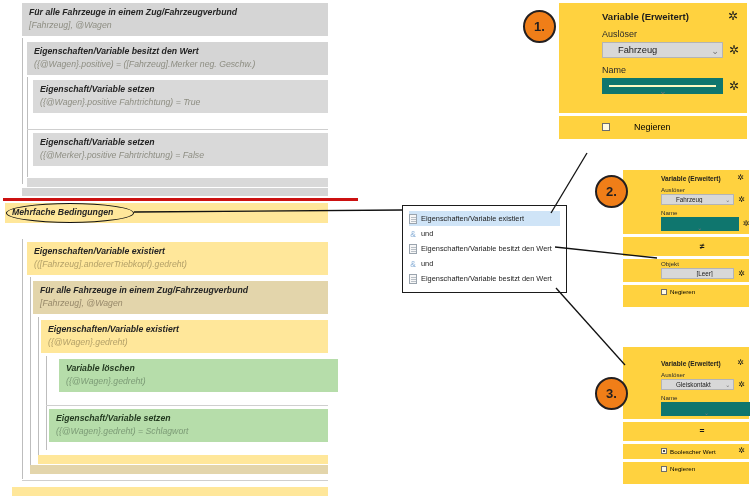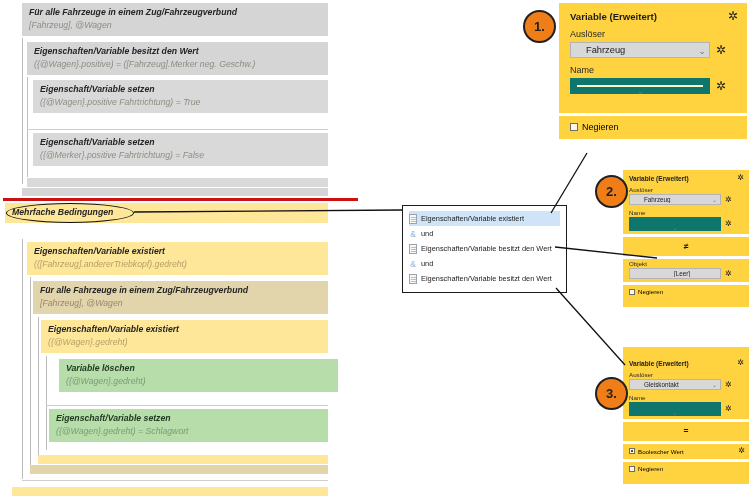--- a/index.html
+++ b/index.html
@@ -107,21 +107,21 @@
   .amp {
     width: 8px; margin-right: 4px;
     color: #8fb3d9;
     font-size: 8.5px;
     text-align: center;
     flex: none;
   }
 
   
   .panel { position: absolute; background: #ffd23f; }
-  .panel .sec { background: #ffd23f; }
+  .panel .sec { background: #ffd23f; margin-left: 32px; }
   .panel .gap { height: 3px; background: #ffffff; }
 
   .p-head {
     display: flex; align-items: center;
     justify-content: space-between;
   }
   .p-title { font-weight: bold; color: #1d1d1d; white-space: nowrap; }
   .p-label { color: #2a2a2a; white-space: nowrap; }
 
   .combo {
@@ -144,21 +144,21 @@
     padding: 0 1px;
     white-space: nowrap;
     overflow: hidden;
   }
   .combo.centered .txt { text-align: center; }
 
   .gear { flex: none; color: #1b1b1b; line-height: 1; }
 
   .op { text-align: center; font-weight: bold; color: #161616; }
 
-  .cb-row { display: flex; align-items: center; }
+  .cb-row { display: flex; align-items: center; gap: 20px; }
   .cb {
     border: 1px solid #6d6d6d;
     background: #fff9e2;
     flex: none;
     position: relative;
   }
   .cb.checked::after {
     content: "";
     position: absolute;
     left: 1px; top: 1px; right: 1px; bottom: 1px;

